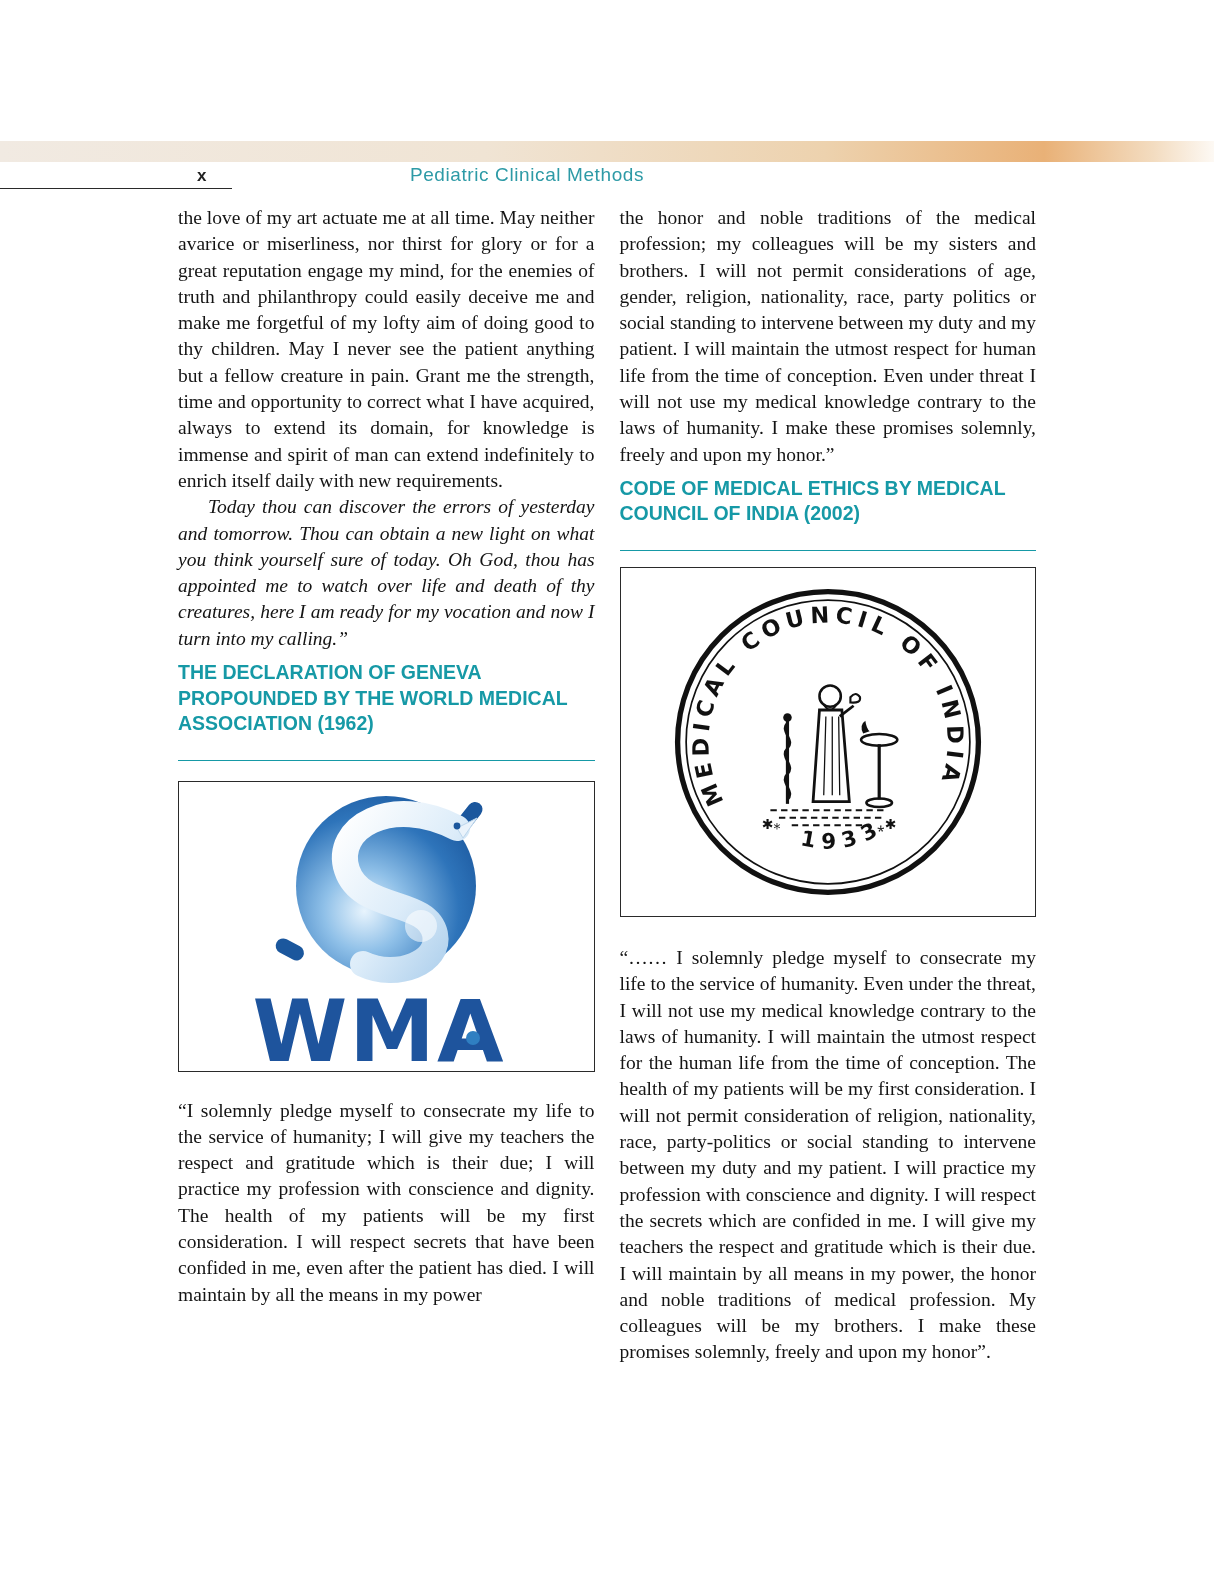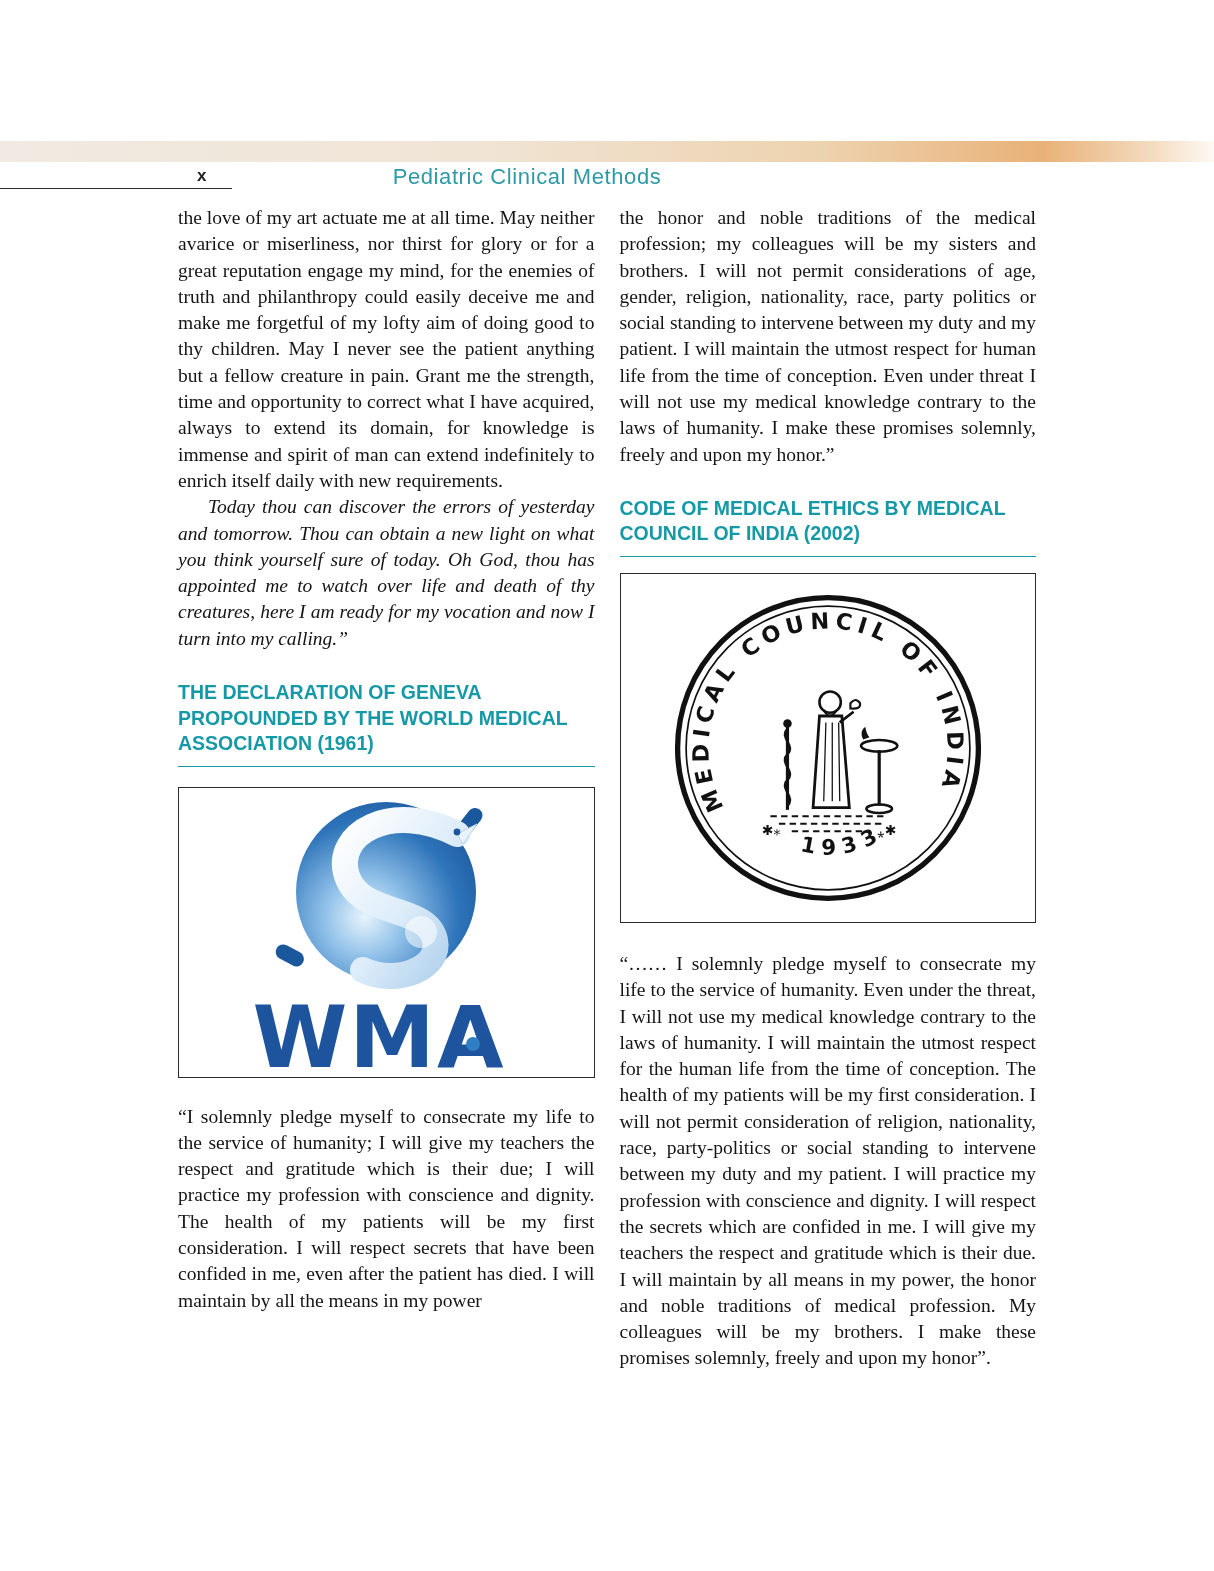--- a/index.html
+++ b/index.html
@@ -22,35 +22,35 @@
     font-family: "Liberation Sans", sans-serif;
     font-weight: bold; font-size: 17px; color: #222;
   }
   .header-rule {
     position: absolute; left: 0; top: 26px; width: 232px;
     border-top: 1.6px solid #2a2a2a;
   }
   .running-title {
     position: absolute; left: 0; right: 160px; top: 2px; text-align: center;
     font-family: "Liberation Sans", sans-serif;
-    font-size: 22px; letter-spacing: 0.6px; color: #2d9aa6;
+    font-size: 19px; letter-spacing: 0.6px; color: #2d9aa6;
   }
   .content {
     position: absolute; left: 178px; top: 205px; width: 858px;
     display: flex; gap: 25px; justify-content: flex-end;
   }
   .col { width: 417px; font-size: 19.5px; line-height: 26.3px; text-align: justify; }
   .col p { margin: 0; }
   .col p.indent { text-indent: 30px; font-style: italic; }
   h2.section-heading {
     font-family: "Liberation Sans", sans-serif;
     font-weight: bold;
     color: #1699a6;
     font-size: 19.5px; line-height: 25.5px;
-    margin: 28px 0 0 0; padding-bottom: 9px;
+    margin: 8px 0 0 0; padding-bottom: 23px;
     border-bottom: 1.6px solid #1699a6;
     text-align: left;
   }
   .figure-box {
     border: 1.3px solid #2a2a2a;
     display: flex; align-items: center; justify-content: center;
     background: #ffffff;
   }
   .wma-box { margin: 20px 0 26px 0; height: 291px; }
   .seal-box { margin: 16px 0 28px 0; height: 350px; }
@@ -65,21 +65,21 @@
   <span class="page-num">x</span>
   <div class="header-rule"></div>
   <div class="running-title">Pediatric Clinical Methods</div>
 </div>
 
 <div class="content">
 
   <div class="col">
     <p>the love of my art actuate me at all time. May neither avarice or miserliness, nor thirst for glory or for a great reputation engage my mind, for the enemies of truth and philanthropy could easily deceive me and make me forgetful of my lofty aim of doing good to thy children. May I never see the patient anything but a fellow creature in pain. Grant me the strength, time and opportunity to correct what I have acquired, always to extend its domain, for knowledge is immense and spirit of man can extend indefinitely to enrich itself daily with new requirements.</p>
     <p class="indent">Today thou can discover the errors of yesterday and tomorrow. Thou can obtain a new light on what you think yourself sure of today. Oh God, thou has appointed me to watch over life and death of thy creatures, here I am ready for my vocation and now I turn into my calling.”</p>
-    <h2 class="section-heading">THE DECLARATION OF GENEVA PROPOUNDED BY THE WORLD MEDICAL ASSOCIATION (1961)</h2>
+    <h2 class="section-heading">THE DECLARATION OF GENEVA PROPOUNDED BY THE WORLD MEDICAL ASSOCIATION (1962)</h2>
 
     <div class="figure-box wma-box">
       <svg width="330" height="320" viewBox="0 0 330 320" aria-hidden="true">
         <defs>
           <radialGradient id="sphereGrad" cx="38%" cy="64%" r="75%">
             <stop offset="0%" stop-color="#e8f4fd"></stop>
             <stop offset="30%" stop-color="#8fc0e8"></stop>
             <stop offset="70%" stop-color="#2e74ba"></stop>
             <stop offset="100%" stop-color="#1b579d"></stop>
           </radialGradient>

